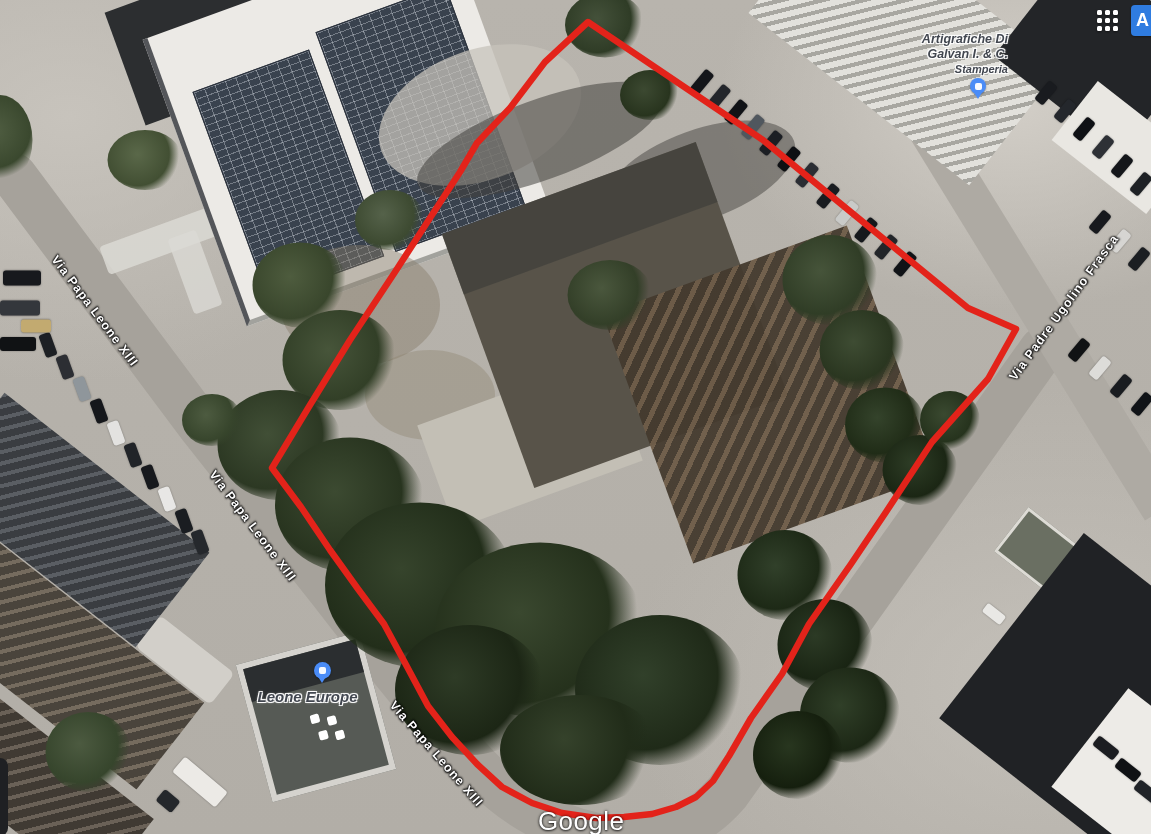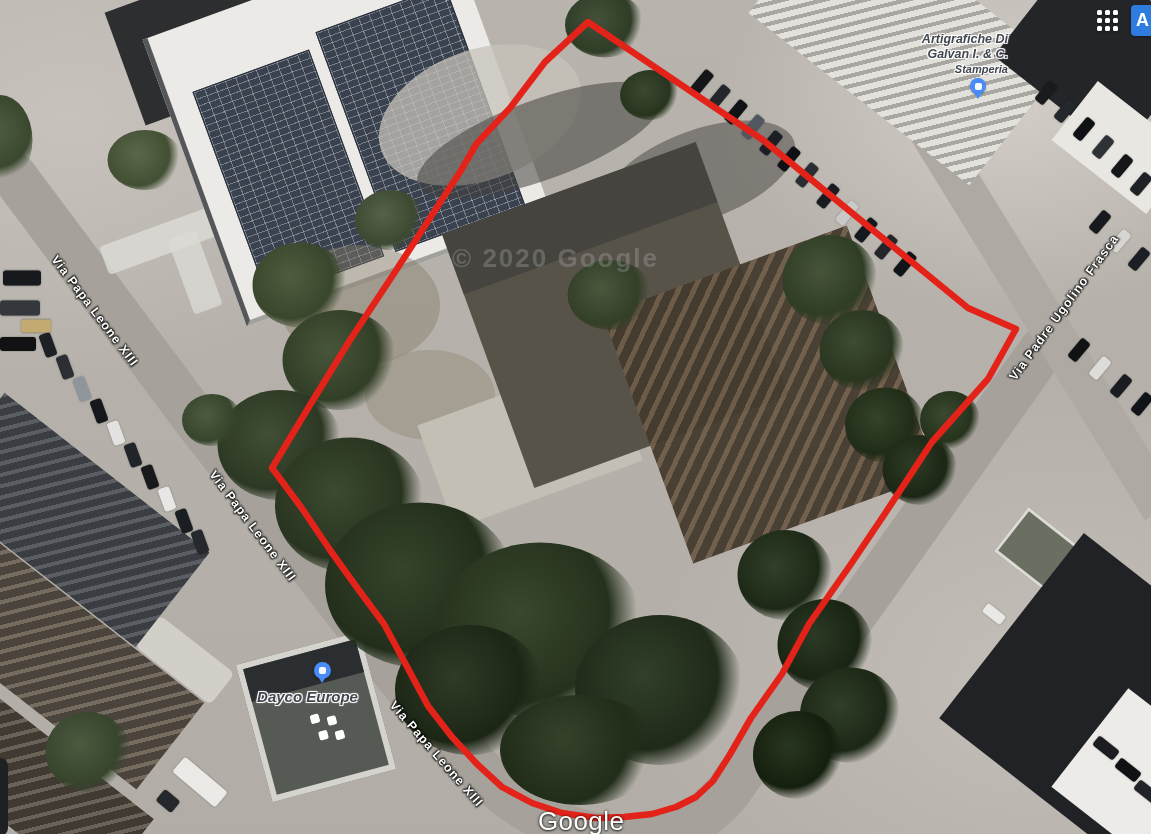--- a/index.html
+++ b/index.html
@@ -168,40 +168,39 @@
   <div class="car" style="left:36px;top:326px;width:30px;height:13px;background:#c2aa70;"></div>
   <div class="car" style="left:18px;top:344px;width:36px;height:14px;background:#101214;"></div>
 
   <div class="car" style="left:1106px;top:748px;width:26px;height:12px;background:#1b1d21;transform:translate(-50%,-50%) rotate(38deg);"></div>
   <div class="car" style="left:1128px;top:770px;width:26px;height:12px;background:#0f1114;transform:translate(-50%,-50%) rotate(38deg);"></div>
   <div class="car" style="left:1147px;top:792px;width:26px;height:12px;background:#202328;transform:translate(-50%,-50%) rotate(38deg);"></div>
 
   <div class="car" style="left:200px;top:782px;width:56px;height:20px;background:#eceae6;transform:translate(-50%,-50%) rotate(40deg);"></div>
   <div class="car" style="left:168px;top:801px;width:20px;height:15px;background:#24272b;transform:translate(-50%,-50%) rotate(40deg);"></div>
 
-  <div class="copy-watermark" style="left:452px;top:243px;">© 2020 Google</div>
 
   <svg class="layer" viewBox="0 0 1151 834">
     <polygon fill="none" stroke-linejoin="round" stroke-linecap="round" points="588,22 763,140 968,308 1016,329 988,379 932,442 886,512 851,564 809,624 782,674 751,718 729,756 713,781 696,797 676,807 652,814 624,817 596,818 562,813 532,803 502,787 477,764 452,737 428,706 404,661 384,624 358,589 330,550 301,507 272,468 310,405 350,340 395,272 430,218 460,172 477,143 510,108 545,62" stroke="#e3231a" stroke-width="6.5"></polygon>
   </svg>
 
   <div class="street-label" style="left:54px;top:250px;transform:rotate(53deg);">Via Papa Leone XIII</div>
   <div class="street-label" style="left:212px;top:465px;transform:rotate(53deg);">Via Papa Leone XIII</div>
   <div class="street-label" style="left:392px;top:696px;transform:rotate(49deg);">Via Papa Leone XIII</div>
   <div class="street-label" style="left:1012px;top:372px;transform:rotate(-54deg);">Via Padre Ugolino Frasca</div>
 
   <div class="poi-label" style="left:878px;top:32px;width:130px;text-align:right;font-size:12.5px;line-height:15px;">
     <div>Artigrafiche Di</div>
     <div>Galvan I. &amp; C.</div>
     <div style="font-size:11px;">Stamperia</div>
   </div>
   <div class="pin" style="left:970px;top:78px;"></div>
 
   <div class="pin" style="left:314px;top:662px;width:17px;height:17px;"></div>
-  <div class="poi-label" style="left:250px;top:688px;width:115px;text-align:center;font-size:15px;">Dayco Europe</div>
+  <div class="poi-label" style="left:250px;top:688px;width:115px;text-align:center;font-size:15px;">Leone Europe</div>
 
   <div class="logo-watermark" style="left:538px;top:806px;">Google</div>
 
   <div class="ui-sliver" style="left:-9px;top:758px;width:17px;height:78px;"></div>
 
   <div class="grid-icon" style="left:1097px;top:10px;">
       <span></span>
     </div>
   <div class="avatar" style="left:1131px;top:5px;width:28px;height:31px;">
     <span>A</span>

